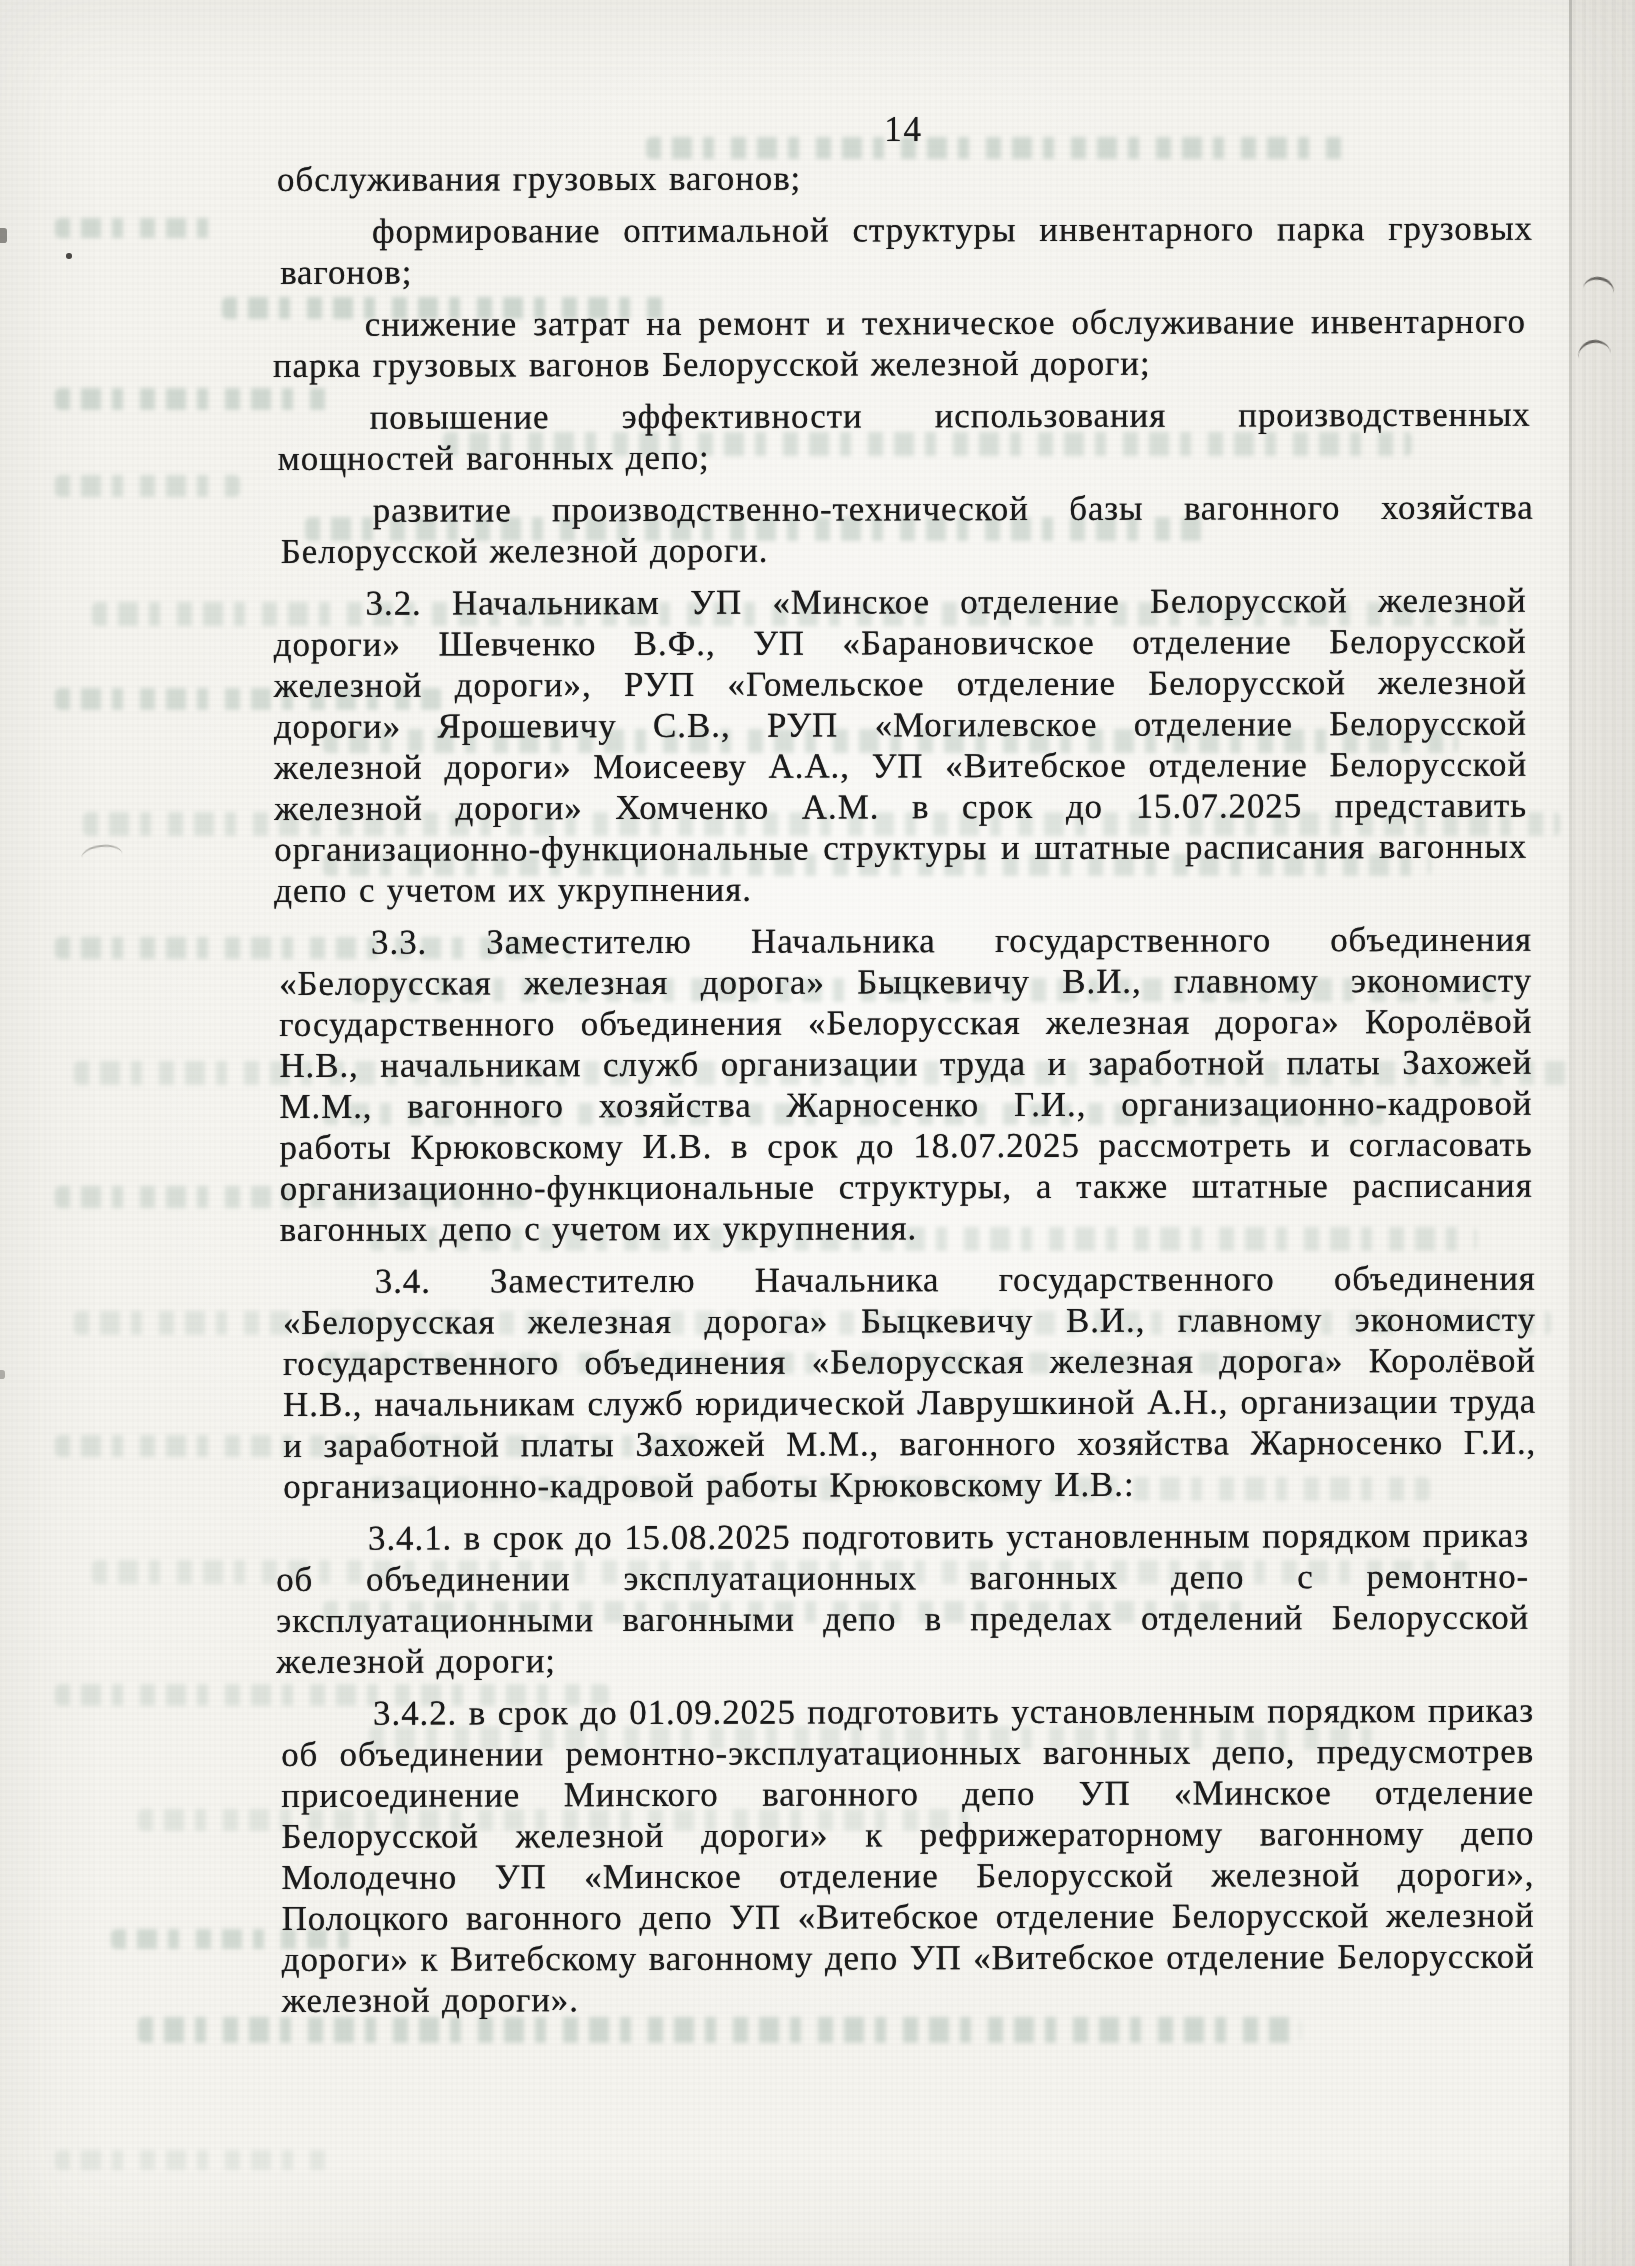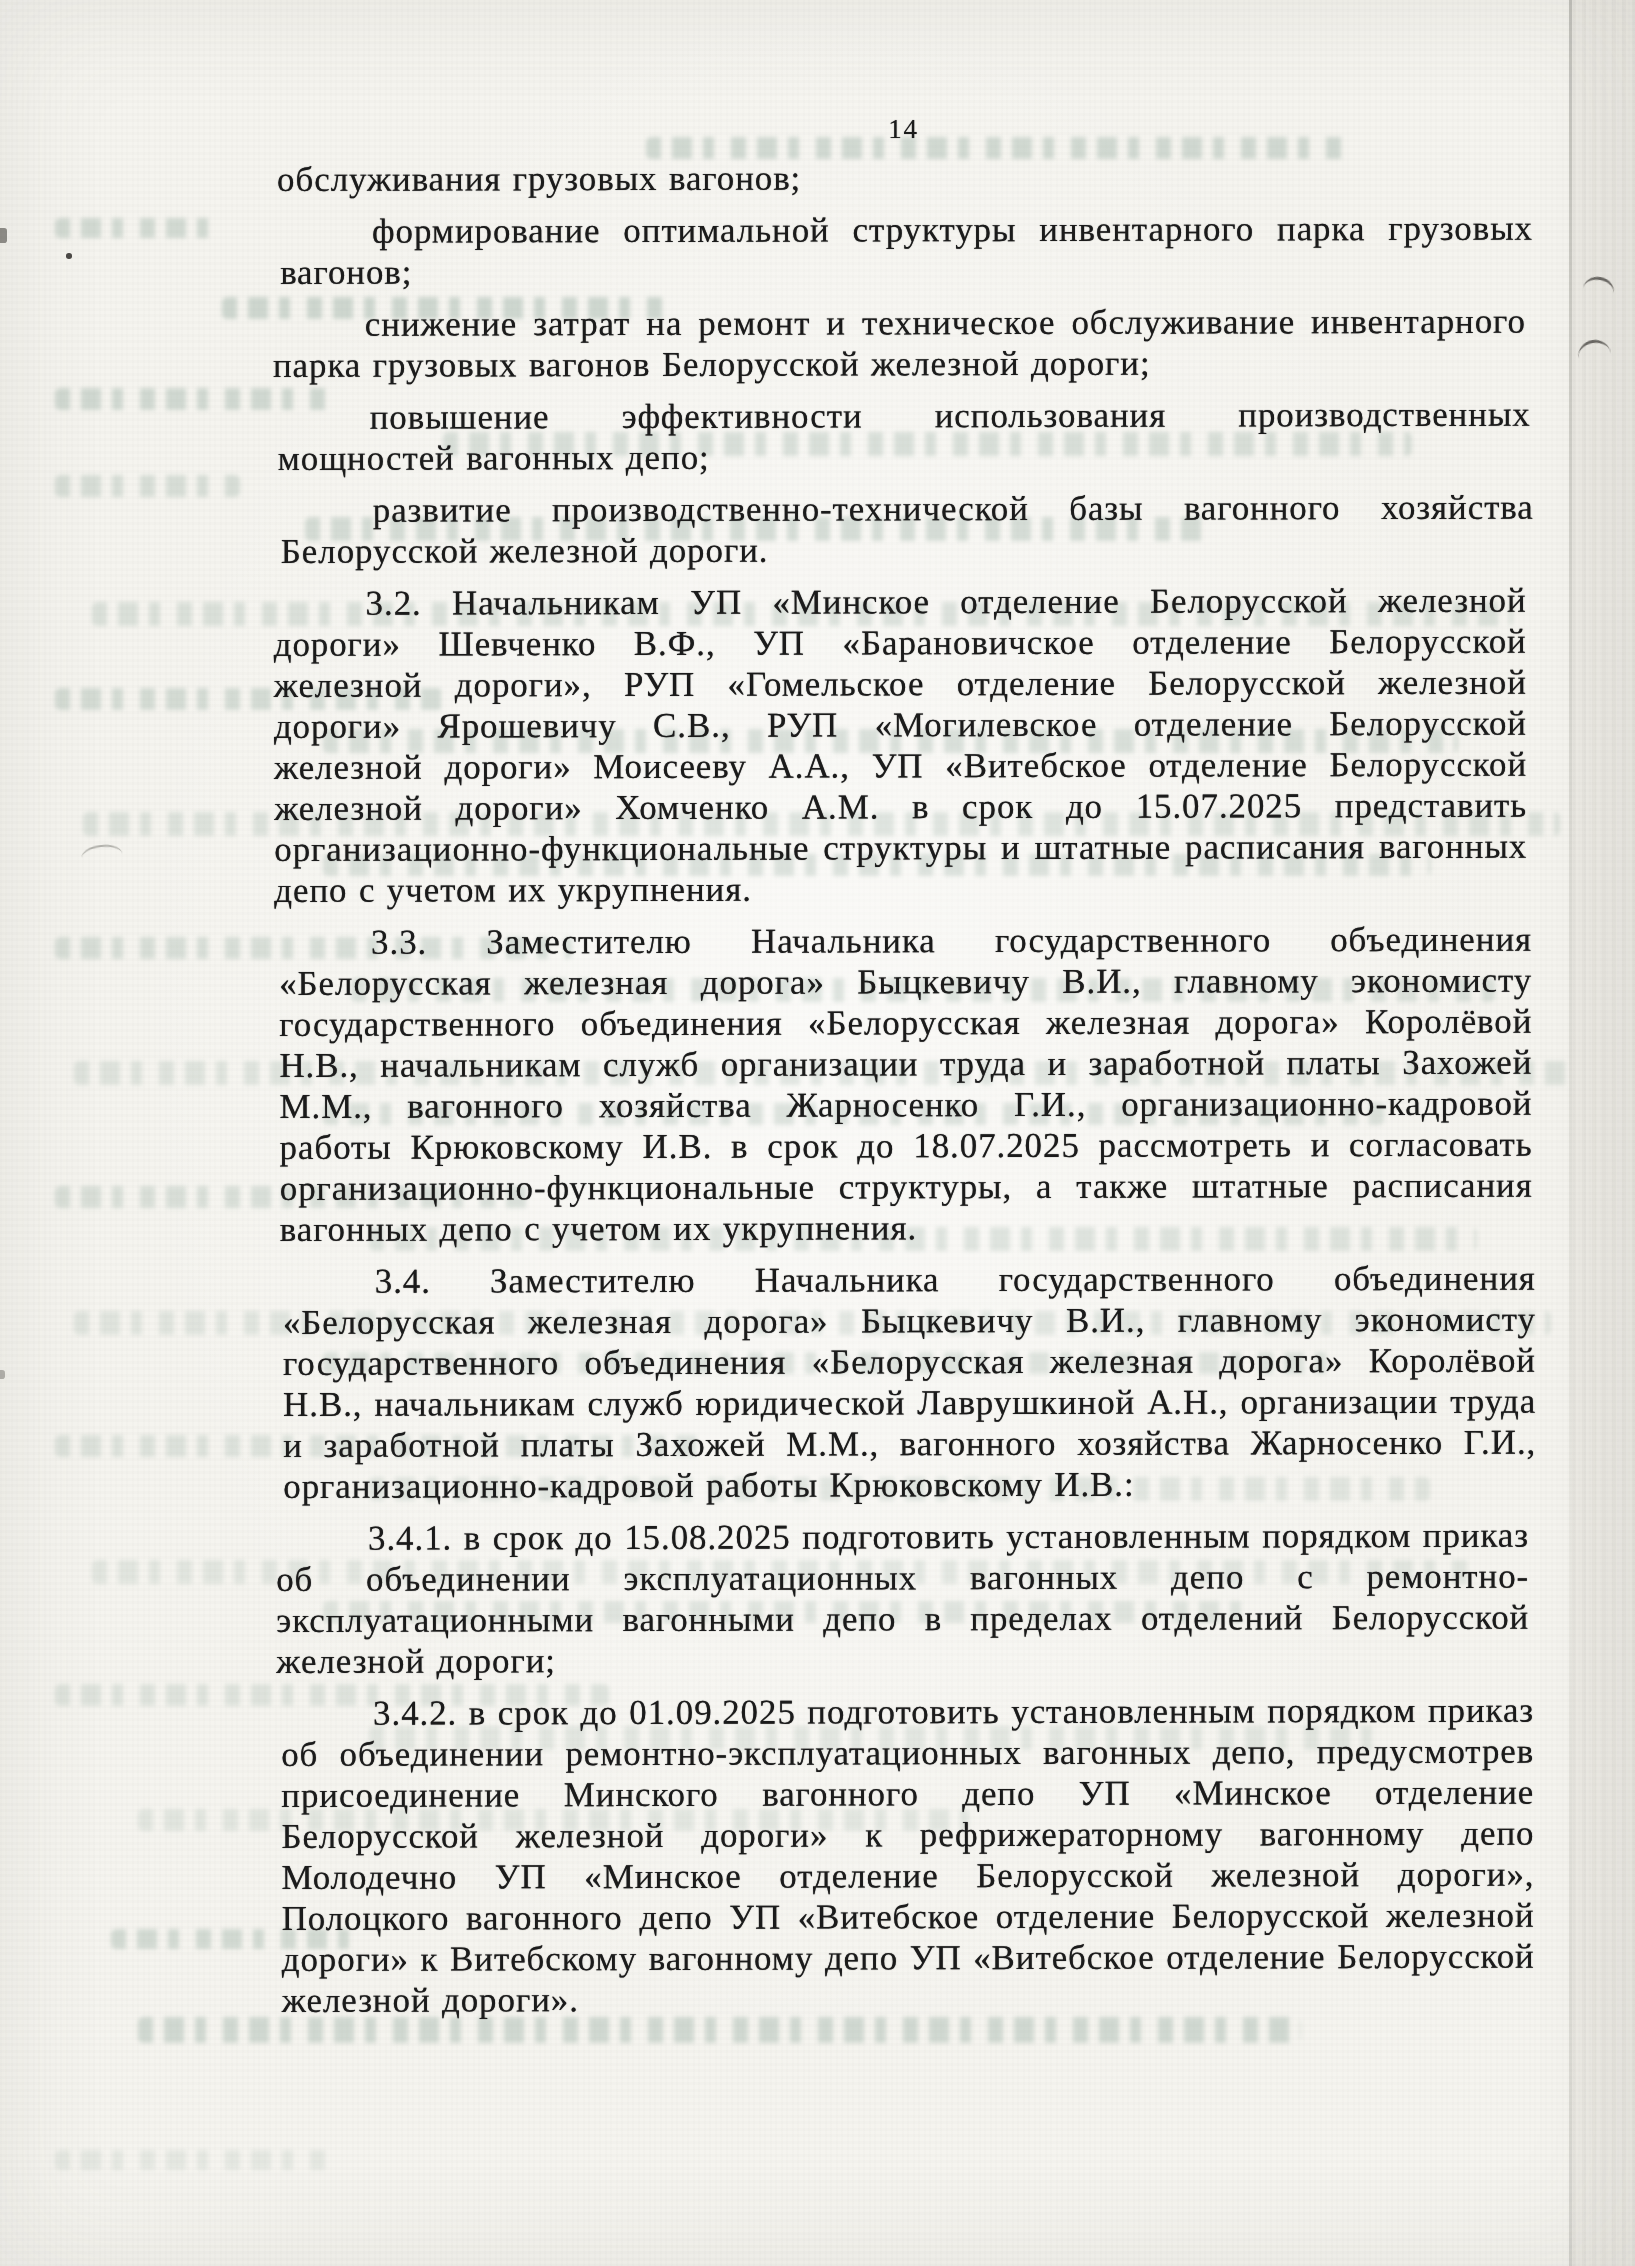--- a/index.html
+++ b/index.html
@@ -20,21 +20,21 @@
     font-family:"Liberation Serif","DejaVu Serif",serif;
     color:var(--ink);
   }
   
   .sheet::after{
     content:"";position:absolute;inset:0;pointer-events:none;
     box-shadow:inset 0 0 111px rgba(90,88,80,.10);
   }
   .page-number{
     position:absolute;left:277px;top:109px;width:1253px;
-    text-align:center;font-size:27px;line-height:41px;
+    text-align:center;font-size:35px;line-height:41px;
     letter-spacing:1.8px;
     text-shadow:0 0 0.9px rgba(20,20,20,.75);
   }
   .text-block{
     position:absolute;left:277px;top:159px;width:1253px;
     transform:rotate(-0.15deg);transform-origin:0 0;
   }
   .text-block p{
     margin:11px 0 0 0;
     font-size:35px;line-height:41px;

